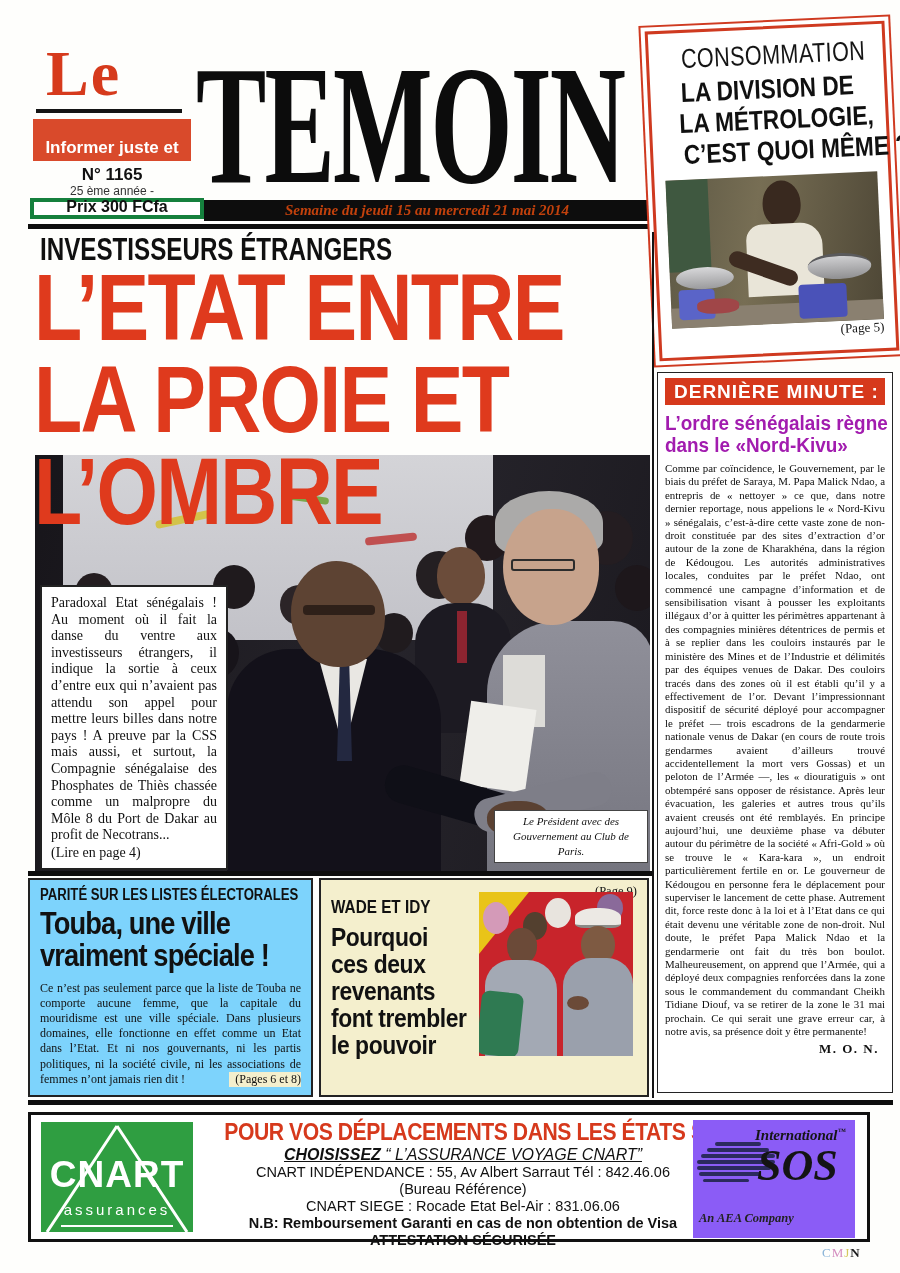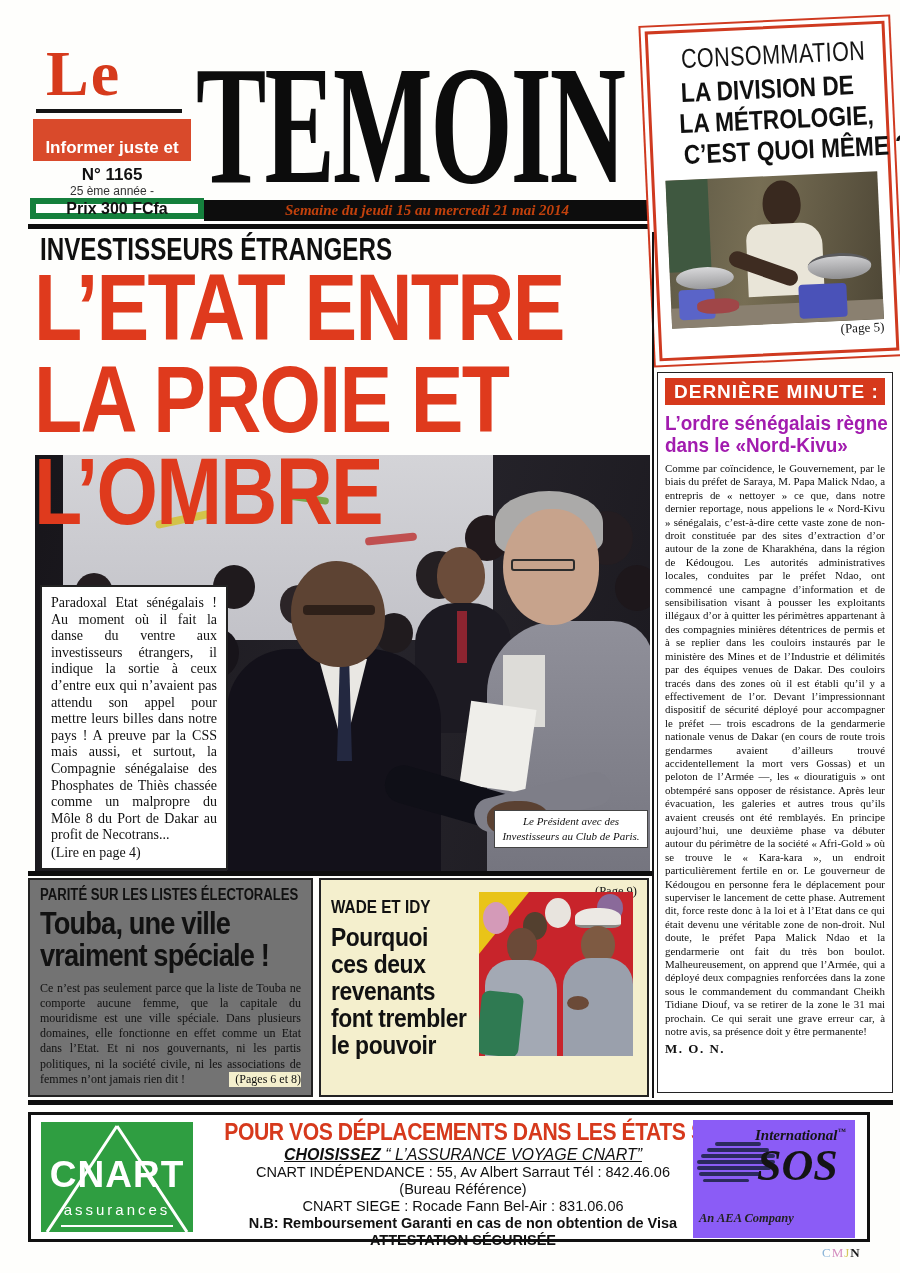--- a/index.html
+++ b/index.html
@@ -11,21 +11,21 @@
   .cxL { display:inline-block; transform-origin:0 50%; white-space:nowrap; }
   .cxC { display:inline-block; transform-origin:50% 50%; white-space:nowrap; }
 
   
   .le { position:absolute; left:46px; top:42px; font:bold 64px/1 "Liberation Serif",serif; color:#d63a1c; letter-spacing:2px; }
   .le-rule { position:absolute; left:36px; top:109px; width:146px; height:4px; background:#141414; }
   .slogan-box { position:absolute; left:33px; top:119px; width:158px; height:42px; background:#d94a2b;
                 color:#fff; font:bold 17px/1.15 "Liberation Sans",sans-serif; text-align:center; padding-top:19px; }
   .issue { position:absolute; left:33px; top:166px; width:158px; text-align:center; font:bold 17px/1 "Liberation Sans",sans-serif; }
   .yearline { position:absolute; left:33px; top:185px; width:158px; text-align:center; font:12px/1 "Liberation Sans",sans-serif; color:#333; }
-  .price-bar { position:absolute; left:30px; top:198px; width:174px; height:21px; border:6px solid #15803d; display:flex; align-items:center; background:#fff; }
+  .price-bar { position:absolute; left:30px; top:198px; width:174px; height:21px; border:4px solid #15803d; display:flex; align-items:flex-end; background:#fff; }
   .price-end { width:15px; background:#111; }
   .price-txt { flex:1; text-align:center; font:bold 16px/17px "Liberation Sans",sans-serif; }
   .tagline { position:absolute; left:322px; top:60px; width:330px; color:#d63a1c;
              font:bold italic 19px/1 "Liberation Serif",serif; text-align:left; }
   .paper-title { position:absolute; left:196px; top:40px; font:bold 170px/1 "Liberation Serif",serif;
                  color:#0c0c0c; letter-spacing:-3px; transform:scaleX(0.62); transform-origin:0 0; white-space:nowrap; }
   .date-bar { position:absolute; left:204px; top:200px; width:446px; height:21px; background:#0d0d0d;
               color:#c2410c; font:bold italic 15px/21px "Liberation Serif",serif; text-align:center; }
   .header-rule { position:absolute; left:28px; top:224px; width:624px; height:5px; background:#0d0d0d; }
 
@@ -96,25 +96,25 @@
   .divider-v { position:absolute; left:652px; top:232px; width:2px; height:866px; background:#141414; }
 
   
   .dm { position:absolute; left:657px; top:372px; width:236px; height:721px; border:1px solid #222;
         padding:5px 7px 4px; background:#fff; }
   .dm-bar { background:#d6391c; color:#fff; height:27px; font:bold 19px/27px "Liberation Sans",sans-serif;
             letter-spacing:1px; padding-left:9px; }
   .dm-head { color:#a21caf; font:bold 21px/22px "Liberation Sans",sans-serif; margin:7px 0 6px; }
   .dm-head .cxL { transform:scaleX(0.9); }
   .dm-body { font:10.9px/13.4px "Liberation Serif",serif; text-align:justify; color:#0e0e0e; }
-  .dm-sig { font:bold 13px/16px "Liberation Serif",serif; letter-spacing:1.5px; margin-top:3px; padding-right:6px; }
+  .dm-sig { text-align:right; font:bold 13px/16px "Liberation Serif",serif; letter-spacing:1.5px; margin-top:3px; padding-right:6px; }
 
   
   .rule-mid { position:absolute; left:28px; top:871px; width:624px; height:5px; background:#0d0d0d; }
-  .parite { position:absolute; left:28px; top:878px; width:285px; height:219px; background:#737373;
+  .parite { position:absolute; left:28px; top:878px; width:285px; height:219px; background:#7dd3fc;
             border:2px solid #222; padding:6px 10px 12px; }
   .parite-kicker { font:bold 16px/1.1 "Liberation Sans",sans-serif; }
   .parite-head { font:bold 31px/32px "Liberation Sans",sans-serif; margin:4px 0 9px; letter-spacing:-1px; }
   .parite-body { position:relative; font:12px/15.2px "Liberation Serif",serif; text-align:justify; }
   .parite-ref { position:absolute; right:0; bottom:0; font:12px/15.2px "Liberation Serif",serif; background:#f4efcd; padding-left:6px; }
   .wade { position:absolute; left:319px; top:878px; width:330px; height:219px; background:#f4efcd;
           border:2px solid #222; padding:4px 10px; }
   .wade-ref { position:absolute; top:3px; right:10px; font:12.5px/16px "Liberation Serif",serif; }
   .wade-kicker { margin-top:14px; font:bold 18px/1 "Liberation Sans",sans-serif; }
   .wade-head { font:bold 26px/27px "Liberation Sans",sans-serif; margin-top:8px; letter-spacing:-0.5px; }
@@ -232,21 +232,21 @@
     <div class="pm-hands"></div>
   </div>
 
   <div class="summary-box">
     <div>Paradoxal Etat sénégalais ! Au moment où il fait la danse du ventre aux investisseurs étrangers, il indique la sortie à ceux d’entre eux qui n’avaient pas attendu son appel pour mettre leurs billes dans notre pays ! A preuve par la CSS mais aussi, et surtout, la Compagnie sénégalaise des Phosphates de Thiès chassée comme un malpropre du Môle 8 du Port de Dakar au profit de Necotrans...</div>
     <div class="summary-more">(Lire en page 4)</div>
   </div>
 
   <div class="caption-box">
     <div>Le Président avec des</div>
-    <div>Investisseurs au Club de Paris.</div>
+    <div>Gouvernement au Club de Paris.</div>
   </div>
 
   <div class="divider-v"></div>
 
   <div class="dm">
     <div class="dm-bar">DERNIÈRE MINUTE :</div>
     <div class="dm-head">
       <span class="cxL">L’ordre sénégalais règne</span><br>
       <span class="cxL">dans le «Nord-Kivu»</span>
     </div>
@@ -303,21 +303,21 @@
         <path d="M20 104 L132 104" stroke="#ffffff" stroke-width="2" fill="none"></path>
       </svg>
       <div class="cnart-name">CNART</div>
       <div class="cnart-sub">assurances</div>
     </div>
     <div class="ad-center">
       <div class="ad-head"><span class="cxC" style="transform:scaleX(.92)">POUR VOS DÉPLACEMENTS DANS LES ÉTATS SCHENGEN</span></div>
       <div class="ad-choose"><b>CHOISISSEZ</b><span> “ L’ASSURANCE VOYAGE CNART”</span></div>
       <div class="ad-line">CNART INDÉPENDANCE : 55, Av Albert Sarraut Tél : 842.46.06</div>
       <div class="ad-line">(Bureau Référence)</div>
-      <div class="ad-line">CNART SIEGE : Rocade Fann Bel-Air : 831.06.06</div>
+      <div class="ad-line">CNART SIEGE : Rocade Etat Bel-Air : 831.06.06</div>
       <div class="ad-line b">N.B: Remboursement Garanti en cas de non obtention de Visa</div>
       <div class="ad-line b">ATTESTATION SÉCURISÉE</div>
     </div>
     <div class="sos">
       <div class="sos-stripes">
         <div style="width:46px;margin-left:18px"></div>
         <div style="width:62px;margin-left:10px"></div>
         <div style="width:74px;margin-left:4px"></div>
         <div style="width:78px;margin-left:0"></div>
         <div style="width:74px;margin-left:0"></div>

